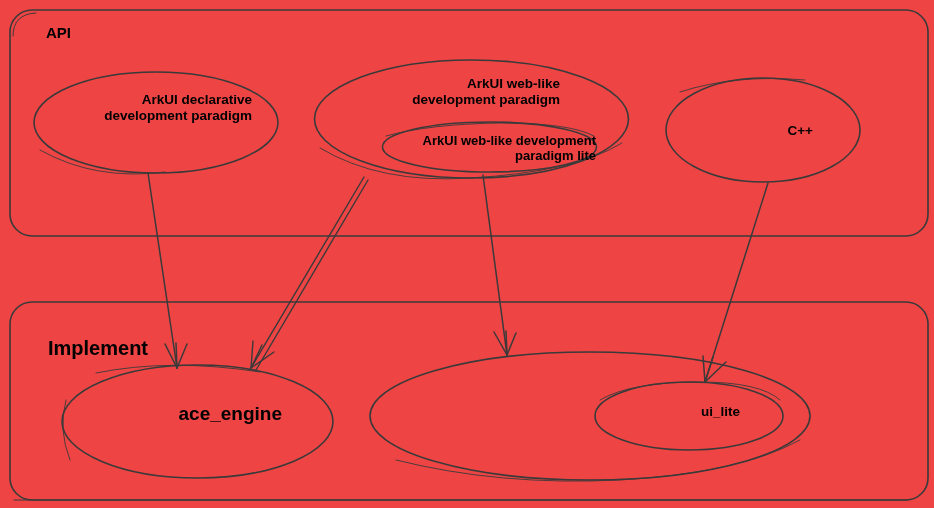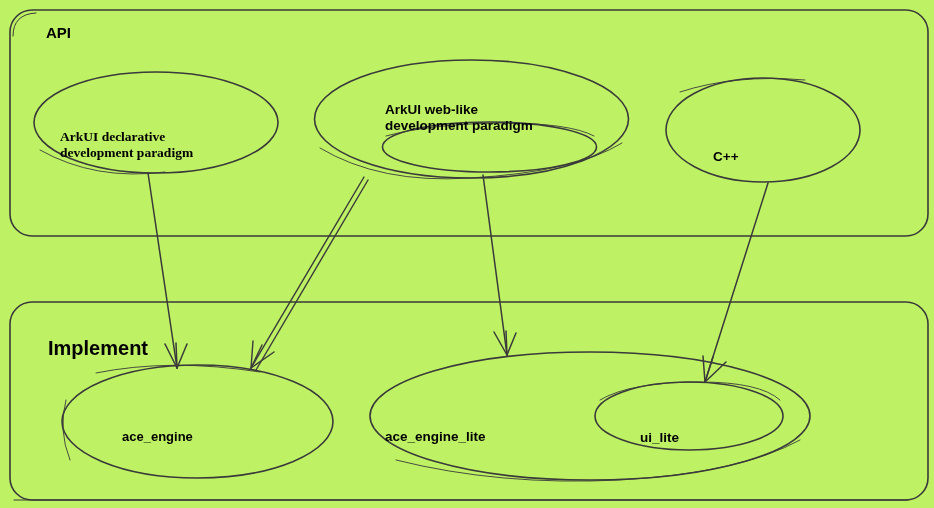--- a/index.html
+++ b/index.html
@@ -7,56 +7,55 @@
     padding: 0;
     background: #ffffff;
   }
   body {
     font-family: "Liberation Sans", sans-serif;
   }
   #diagram-root {
     position: relative;
     width: 934px;
     height: 508px;
-    background: #bef264;
+    background: #ef4444;
     overflow: hidden;
   }
   #diagram-svg {
     position: absolute;
     top: 0;
     left: 0;
     width: 934px;
     height: 508px;
   }
   .node-label {
     position: absolute;
-    text-align: left;
+    text-align: right;
     font-family: "Liberation Sans", sans-serif;
     font-weight: bold;
     color: #000000;
     line-height: 1.18;
     white-space: pre-line;
     pointer-events: none;
-    margin-top: 26px;
   }
   .group-label {
     position: absolute;
     font-family: "Liberation Sans", sans-serif;
     font-weight: bold;
     color: #000000;
   }
   .lbl-api        { left: 46px;  top: 24px;  font-size: 15px; }
   .lbl-implement  { left: 48px;  top: 337px; font-size: 20px; }
 
-  .lbl-declarative { left: 60px;  top: 103px; width: 192px; font-size: 13.5px; font-family: Liberation Serif, serif; }
+  .lbl-declarative { left: 60px;  top: 92px; width: 192px; font-size: 13.5px; }
   .lbl-weblike     { left: 385px; top: 76px;  width: 175px; font-size: 13.5px; }
   .lbl-weblike-lite{ left: 384px; top: 133px; width: 212px; font-size: 13px;  }
   .lbl-cpp         { left: 713px; top: 123px; width: 100px; font-size: 13.5px; }
 
-  .lbl-ace-engine      { left: 122px; top: 403px; width: 170px; font-size: 13px; }
+  .lbl-ace-engine      { left: 112px; top: 403px; width: 170px; font-size: 19px; }
   .lbl-ace-engine-lite { left: 385px; top: 403px; width: 200px; font-size: 13.5px; }
   .lbl-ui-lite         { left: 640px; top: 404px; width: 100px; font-size: 13.5px; }
 </style>
 </head>
 <body>
 
 <div id="diagram-root">
 
   <svg id="diagram-svg" viewBox="0 0 934 508">
     <g fill="none" stroke="#3a3a3a" stroke-width="1.6" stroke-linecap="round" stroke-linejoin="round">
@@ -125,22 +124,23 @@
   <div class="group-label lbl-api">API</div>
 
   <div class="group-label lbl-implement">Implement</div>
 
   <div class="node-label lbl-declarative">ArkUI declarative
 development paradigm</div>
 
   <div class="node-label lbl-weblike">ArkUI web-like
 development paradigm</div>
 
+  <div class="node-label lbl-weblike-lite">ArkUI web-like development
+paradigm lite</div>
 
   <div class="node-label lbl-cpp">C++</div>
 
   <div class="node-label lbl-ace-engine">ace_engine</div>
 
-  <div class="node-label lbl-ace-engine-lite">ace_engine_lite</div>
 
   <div class="node-label lbl-ui-lite">ui_lite</div>
 
 </div>
 
 </body></html>

